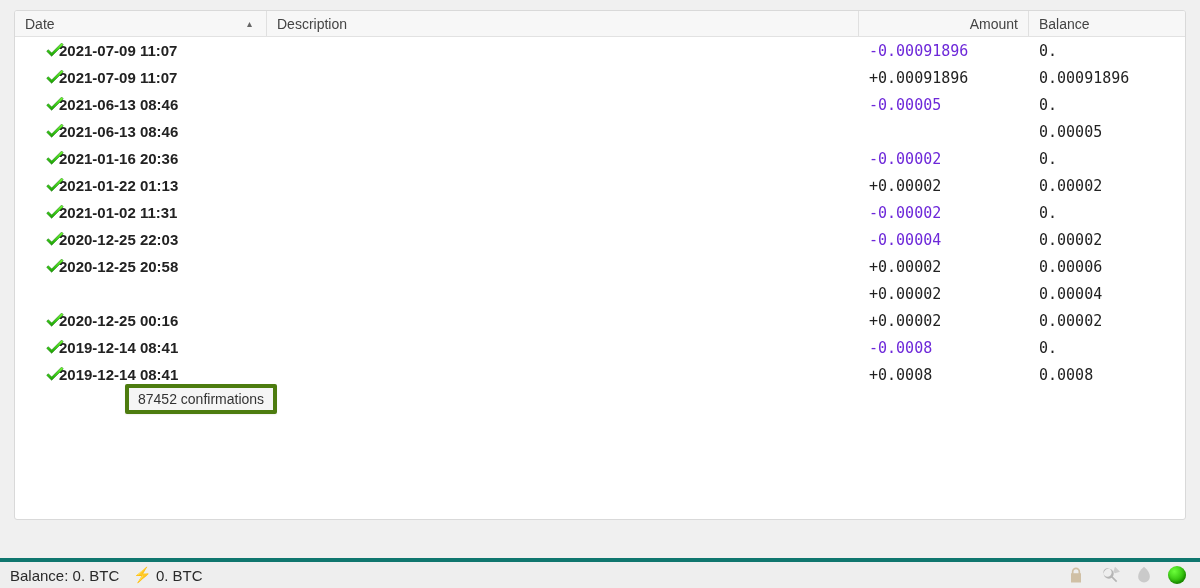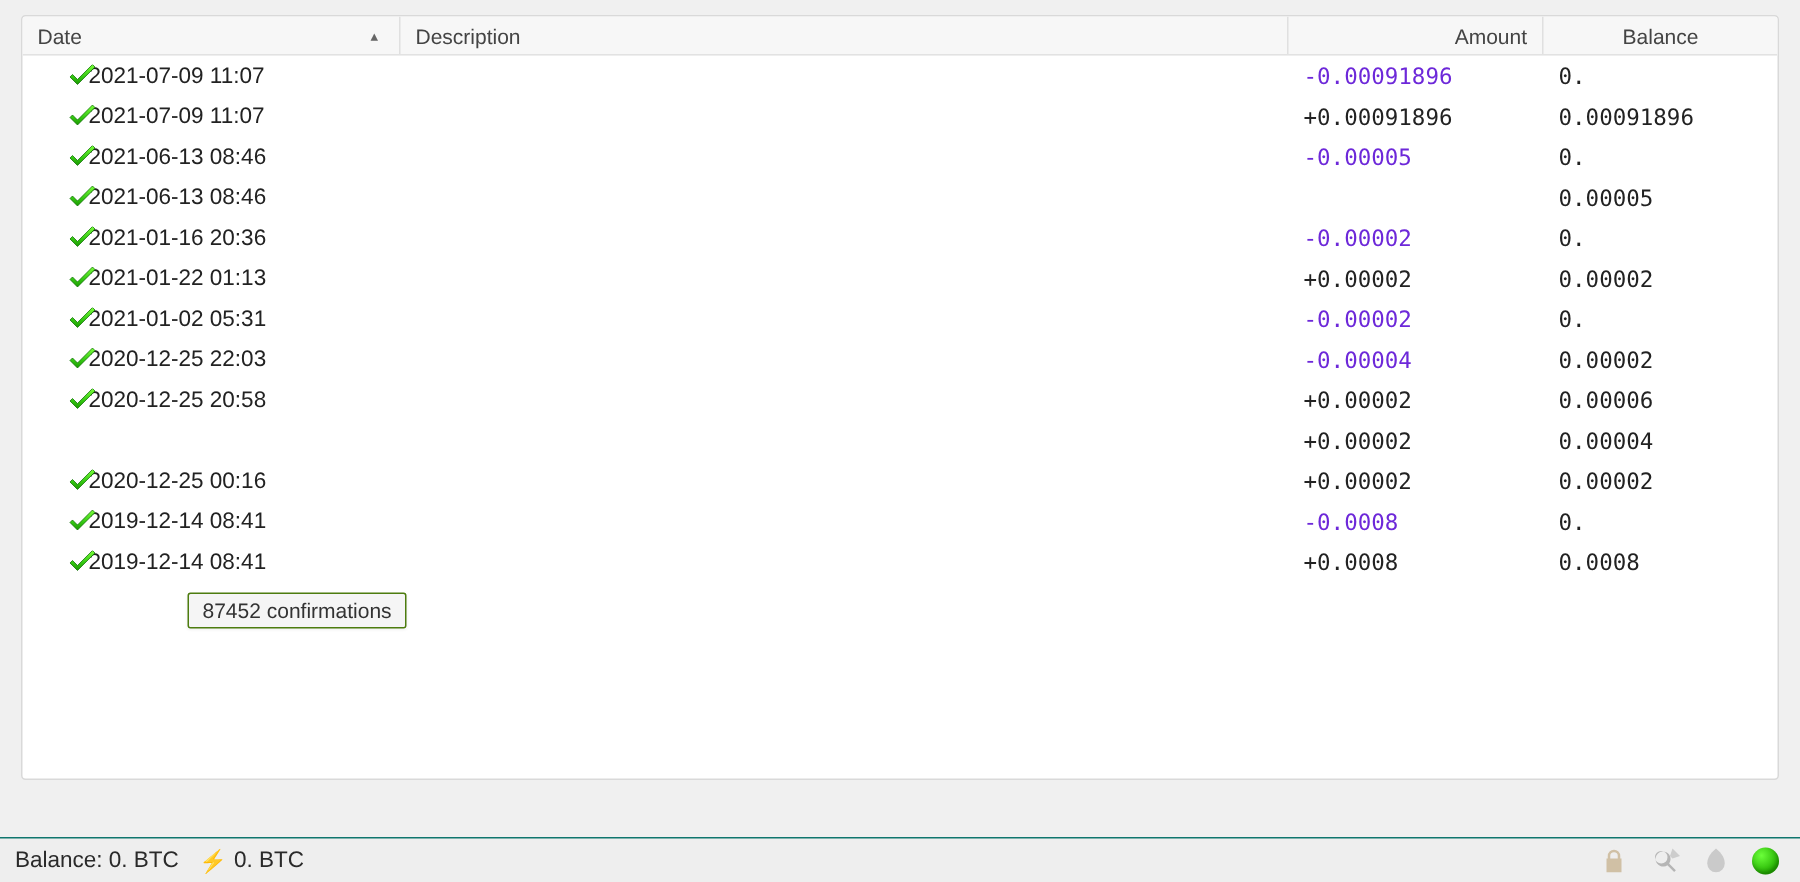--- a/index.html
+++ b/index.html
@@ -42,21 +42,21 @@
     color: #444;
     user-select: none;
   }
   .header-cell {
     display: flex;
     align-items: center;
     padding: 0 10px;
     border-right: 1px solid #e0e0e0;
     height: 100%;
   }
-  .header-cell:last-child { border-right: none; justify-content: center; }
+  .header-cell:last-child { border-right: none; }
   .col-date   { width: 252px; }
   .col-desc   { flex: 1 1 auto; }
   .col-amount { width: 170px; justify-content: flex-end; }
   .col-balance{ width: 156px; }
 
   .sort-ind {
     margin-left: auto;
     font-size: 10px;
     color: #666;
     padding-right: 4px;
@@ -69,52 +69,52 @@
     position: relative;
   }
   .tx-row {
     display: flex;
     align-items: center;
     height: 27px;
     padding-left: 0;
     font-size: 15px;
   }
   .cell { padding: 0 10px; display: flex; align-items: center; height: 100%; }
-  .c-date   { width: 252px; padding-left: 44px; position: relative; }
+  .c-date   { width: 252px; padding-left: 44px; position: relative; font-weight: bold; }
   .c-desc   { flex: 1 1 auto; }
   .c-amount { width: 170px; font-family: "Menlo","Consolas",monospace; }
   .c-balance{ width: 156px; font-family: "Menlo","Consolas",monospace; }
 
   .amt-neg { color: #6d28d9; }
 
   .check-icon {
     position: absolute;
     left: 30px;
     top: 50%; transform: translateY(-50%);
     width: 20px; height: 16px;
   }
 
   .tooltip {
     position: absolute;
     left: 110px;
-    top: 384px;
+    top: 373px;
     background: #f5f5f5;
-    border: 1px solid #4d7c0f;
+    border: 4px solid #4d7c0f;
     border-radius: 2px;
     padding: 3px 9px;
     font-size: 14px;
     color: #333;
     box-shadow: 0 1px 2px rgba(0,0,0,0.06);
   }
 
   
   .status-bar {
     height: 30px;
     background: #eeeeee;
-    border-top: 1px solid #0f766e;
+    border-top: 4px solid #0f766e;
     display: flex;
     align-items: center;
     padding: 10px 10px;
     font-size: 15px;
     color: #2a2a2a;
   }
   .status-left { display: flex; align-items: center; gap: 14px; }
   .lightning-lbl { display: flex; align-items: center; gap: 4px; }
   .bolt { font-weight: bold; }
 
@@ -220,21 +220,21 @@
             </div>
             <div class="cell c-desc"></div>
             <div class="cell c-amount">+0.00002</div>
             <div class="cell c-balance">0.00002</div>
           </div>
           <div class="tx-row">
             <div class="cell c-date">
               <span class="check-icon"><svg viewBox="0 0 24 20">
                   <path fill="url(#gchk)" stroke="#0a6b00" stroke-width="0.6" d="M2 10 L8 16 L22 2 L20 0 L8 12 L4 8 Z"></path>
                 </svg></span>
-              <span>2021-01-02 05:31</span>
+              <span>2021-01-02 11:31</span>
             </div>
             <div class="cell c-desc"></div>
             <div class="cell c-amount amt-neg">-0.00002</div>
             <div class="cell c-balance">0.</div>
           </div>
           <div class="tx-row">
             <div class="cell c-date">
               <span class="check-icon"><svg viewBox="0 0 24 20">
                   <path fill="url(#gchk)" stroke="#0a6b00" stroke-width="0.6" d="M2 10 L8 16 L22 2 L20 0 L8 12 L4 8 Z"></path>
                 </svg></span>

